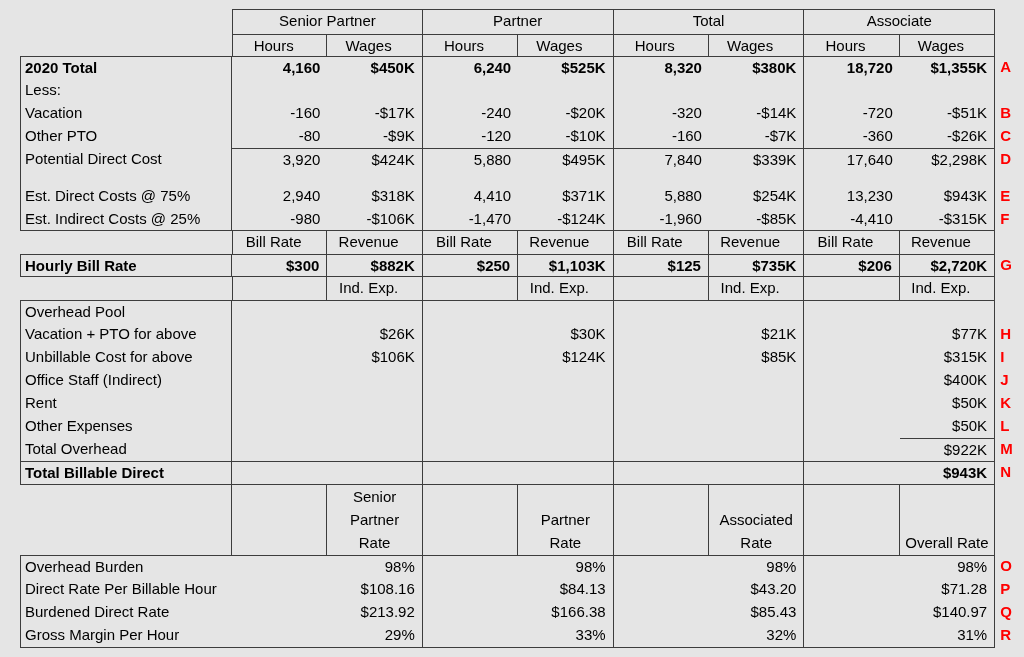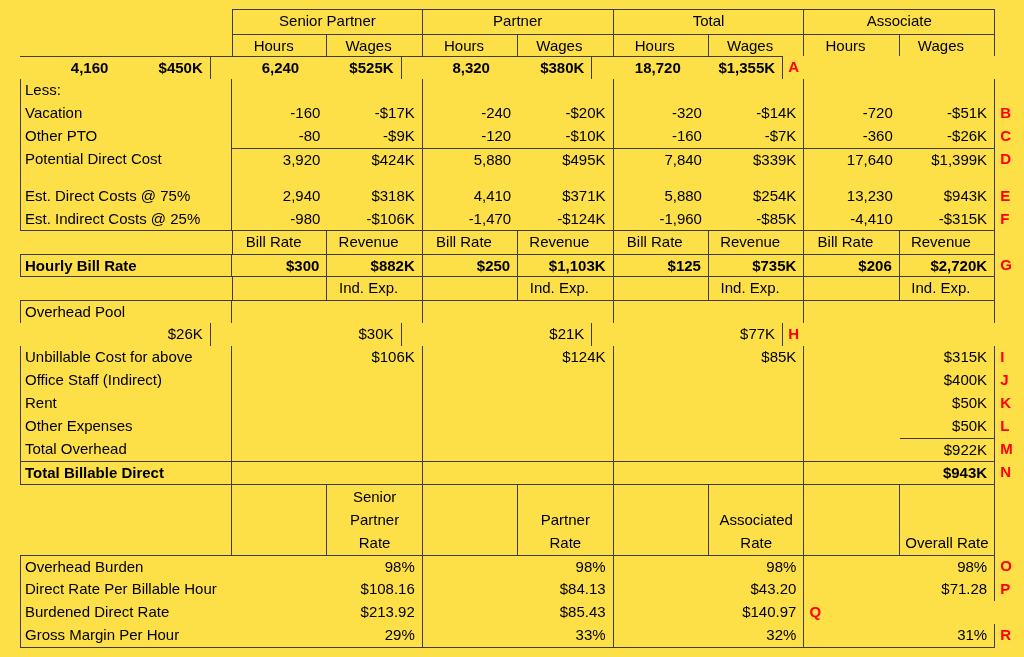--- a/index.html
+++ b/index.html
@@ -1,18 +1,18 @@
 <!DOCTYPE html>
 <html><head>
 <meta charset="utf-8">
 <style>
   :root{ --bc:#3d3d3d; --bw:1.5px; --red:#ff0000; }
   *{ box-sizing:border-box; }
   html,body{ margin:0; padding:0; background:#fff; }
-  #canvas{ position:relative; width:1024px; height:657px; background:#fde047;
+  #canvas{ position:relative; width:1024px; height:657px; background:#e5e5e5;
            font-family:"Liberation Sans", sans-serif; font-size:15px; color:#000; }
   #tbl{ position:absolute; left:20px; top:9px; }
   .row{ display:flex; }
   .r25{ height:25px; } .r22{ height:22px; } .r23{ height:23px; }
   .r14{ height:14px; } .r24{ height:24px; } .r70{ height:70px;justify-content:space-between; }
   .cell{ flex:none; line-height:21px; white-space:nowrap; display:block; }
   .lab{ width:212px; padding-left:4px; text-align:left; }
   .ind{ }
   .c{ width:95.4px; text-align:right; padding-right:7px; }
   .ctr{ text-align:center; padding-right:12px; }
@@ -50,20 +50,21 @@
       <span class="cell c ctr br bt">Hours</span>
       <span class="cell c ctr br bt">Wages</span>
       <span class="cell c ctr br bt">Hours</span>
       <span class="cell c ctr br bt">Wages</span>
       <span class="cell c ctr br bt">Hours</span>
       <span class="cell c ctr br bt">Wages</span>
       <span class="cell ltr"></span>
     </div>
 
     <div class="row r23">
+      <span class="cell lab bl br bt b">2020 Total</span>
       <span class="cell c bt b">4,160</span>
       <span class="cell c bt b br">$450K</span>
       <span class="cell c bt b">6,240</span>
       <span class="cell c bt b br">$525K</span>
       <span class="cell c bt b">8,320</span>
       <span class="cell c bt b br">$380K</span>
       <span class="cell c bt b">18,720</span>
       <span class="cell c bt b br">$1,355K</span>
       <span class="cell ltr">A</span>
     </div>
@@ -109,21 +110,21 @@
 
     <div class="row r23">
       <span class="cell lab bl br">Potential Direct Cost</span>
       <span class="cell c bt">3,920</span>
       <span class="cell c bt br">$424K</span>
       <span class="cell c bt">5,880</span>
       <span class="cell c bt br">$495K</span>
       <span class="cell c bt">7,840</span>
       <span class="cell c bt br">$339K</span>
       <span class="cell c bt">17,640</span>
-      <span class="cell c bt br">$1,399K</span>
+      <span class="cell c bt br">$2,298K</span>
       <span class="cell ltr">D</span>
     </div>
 
     <div class="row r14">
       <span class="cell lab bl br"></span>
       <span class="cell c"></span>
       <span class="cell c br"></span>
       <span class="cell c"></span>
       <span class="cell c br"></span>
       <span class="cell c"></span>
@@ -205,20 +206,21 @@
       <span class="cell c bt"></span>
       <span class="cell c bt br"></span>
       <span class="cell c bt"></span>
       <span class="cell c bt br"></span>
       <span class="cell c bt"></span>
       <span class="cell c bt br"></span>
       <span class="cell ltr"></span>
     </div>
 
     <div class="row r23">
+      <span class="cell lab ind bl br">Vacation + PTO for above</span>
       <span class="cell c"></span>
       <span class="cell c br">$26K</span>
       <span class="cell c"></span>
       <span class="cell c br">$30K</span>
       <span class="cell c"></span>
       <span class="cell c br">$21K</span>
       <span class="cell c"></span>
       <span class="cell c br">$77K</span>
       <span class="cell ltr">H</span>
     </div>
@@ -346,20 +348,21 @@
       <span class="cell seg br">$43.20</span>
       <span class="cell seg br">$71.28</span>
       <span class="cell ltr">P</span>
     </div>
 
     <div class="row r23">
       <span class="cell wl bl br">
         <span>Burdened Direct Rate</span>
         <span>$213.92</span>
       </span>
+      <span class="cell seg br">$166.38</span>
       <span class="cell seg br">$85.43</span>
       <span class="cell seg br">$140.97</span>
       <span class="cell ltr">Q</span>
     </div>
 
     <div class="row r24">
       <span class="cell wl bl br bb">
         <span>Gross Margin Per Hour</span>
         <span>29%</span>
       </span>

